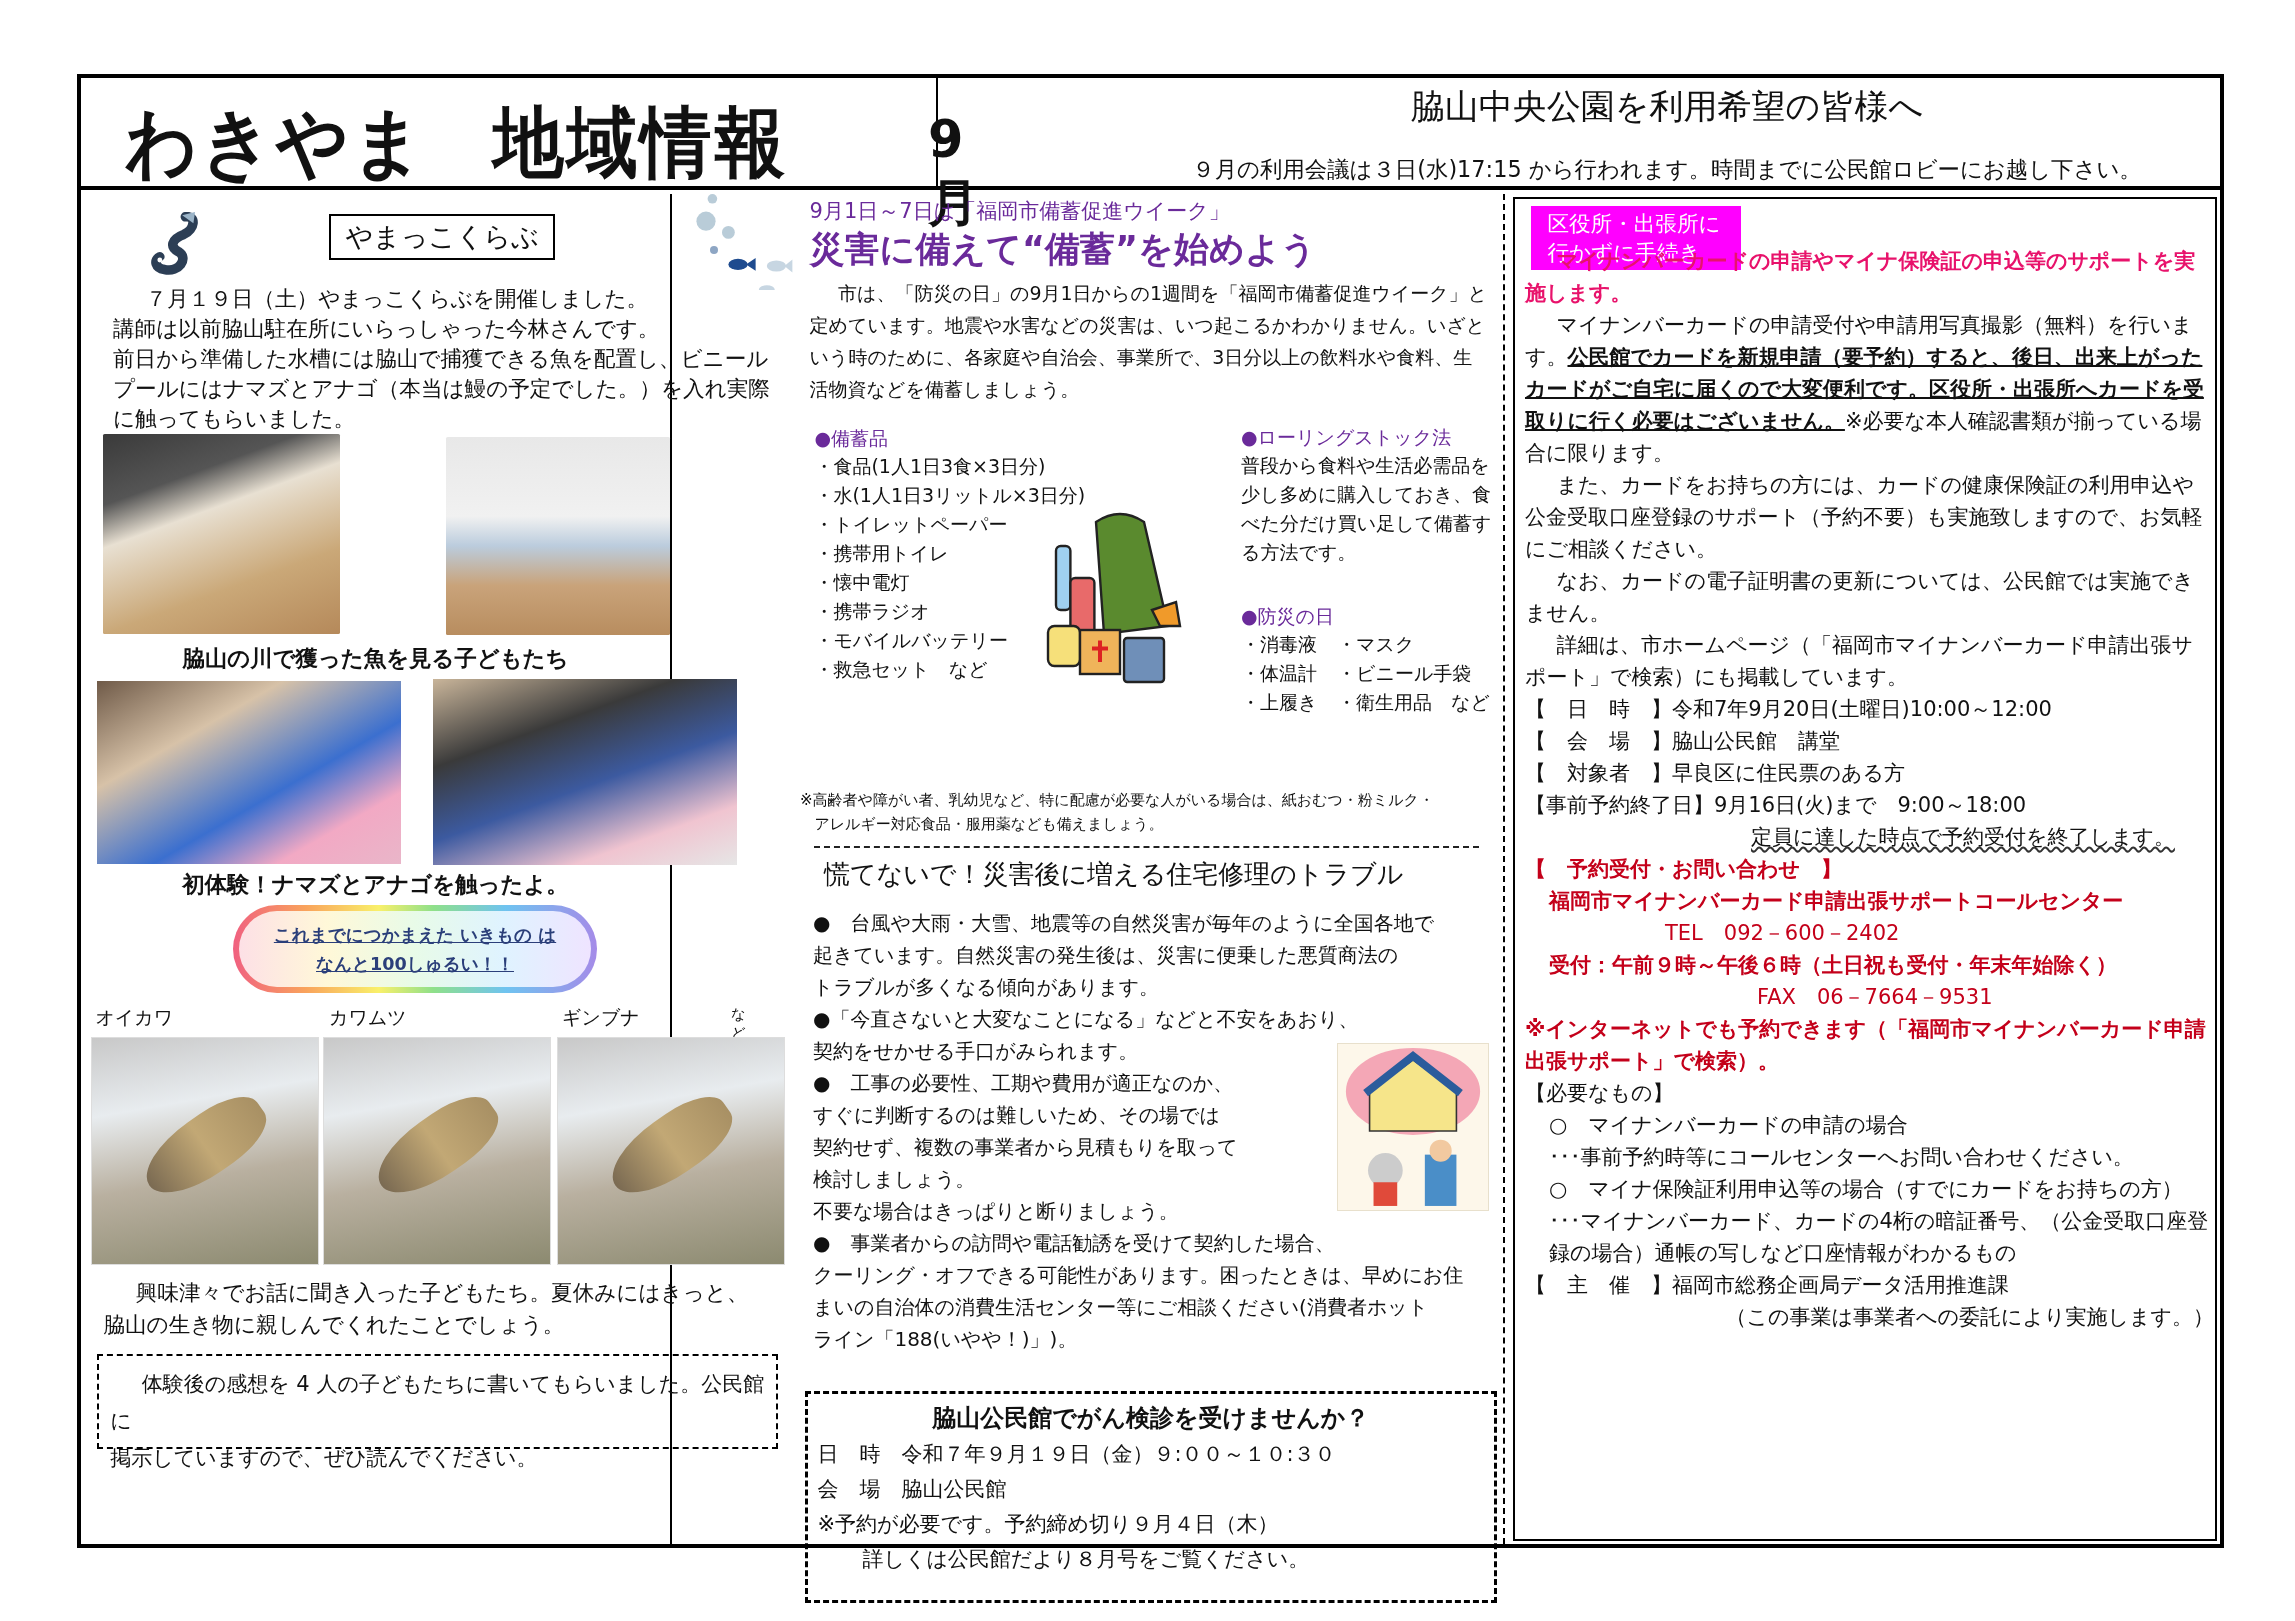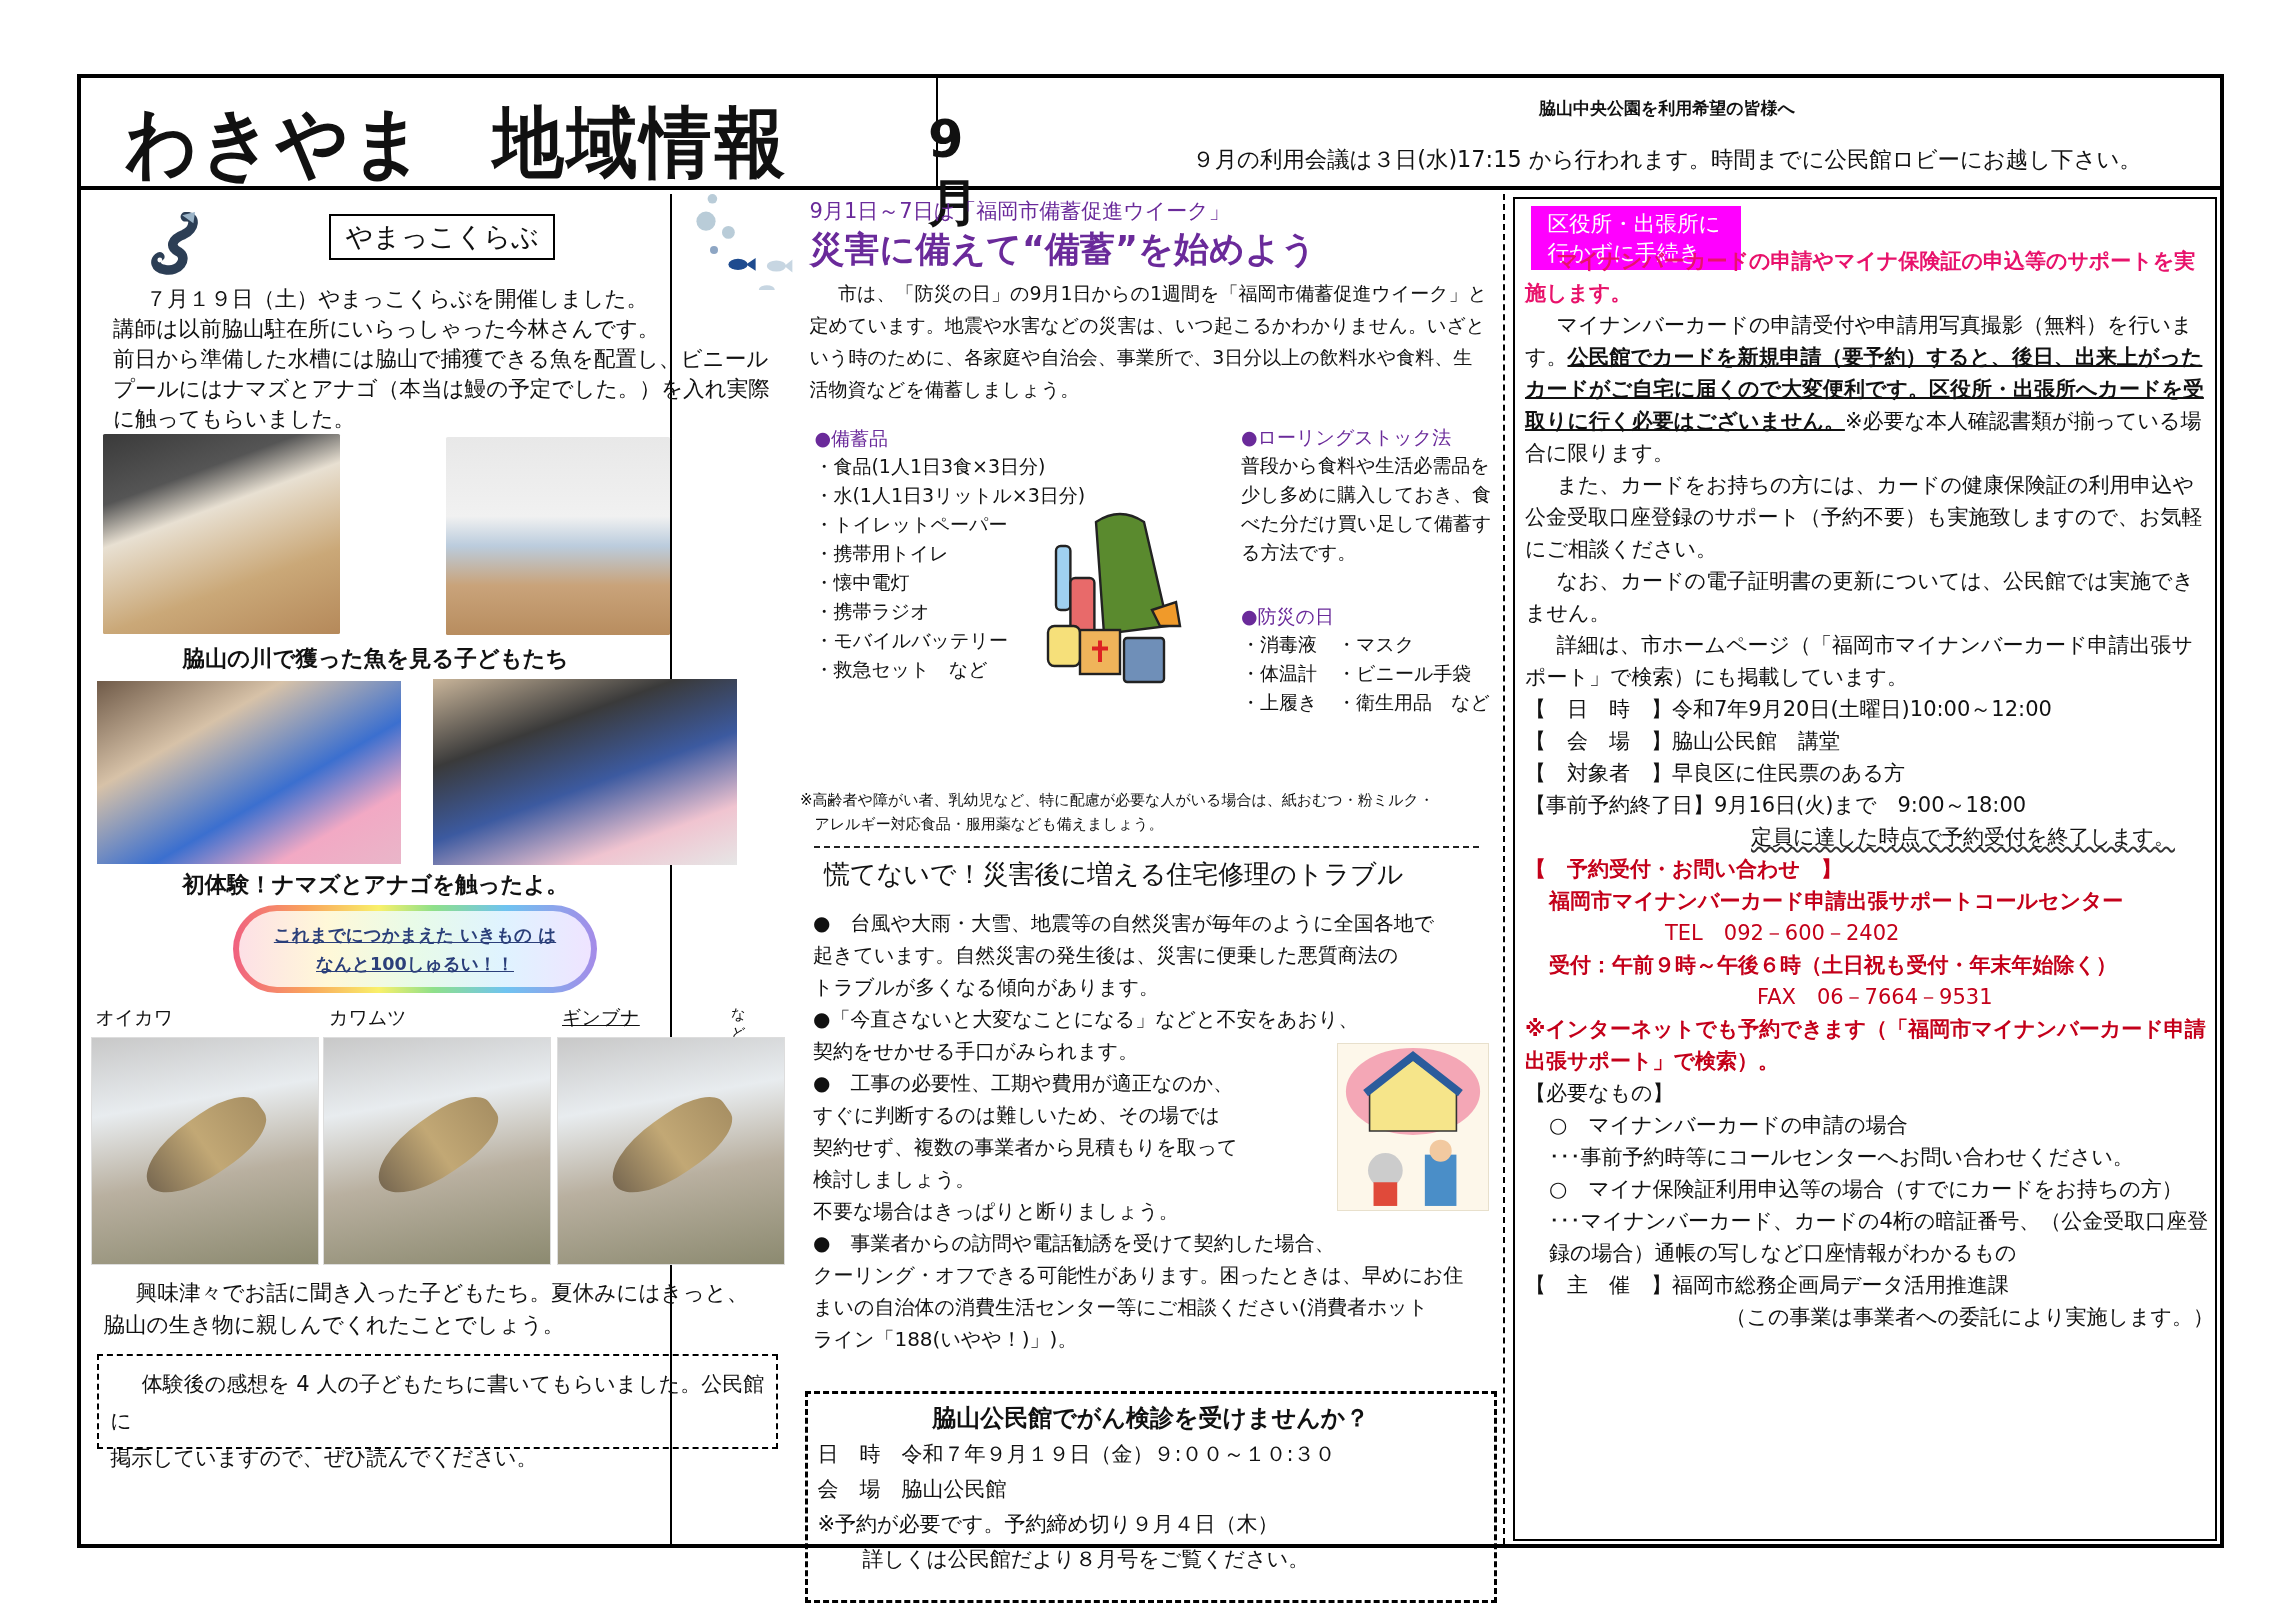--- a/index.html
+++ b/index.html
@@ -8,21 +8,21 @@
 
   .page { position: absolute; left: 77px; top: 74px; width: 2147px; height: 1474px; border: 4px solid #000; }
 
   
   .header { position: absolute; left: 0; top: 0; width: 100%; height: 112px; border-bottom: 4px solid #000; }
   .title-area { position: absolute; left: 0; top: 0; width: 857px; height: 100%; border-right: 2.4px solid #000; }
   .title-main { position: absolute; left: 44px; top: 14.4px; font-size: 77px; font-weight: bold; letter-spacing: 3.2px; font-family: "DejaVu Sans", sans-serif; transform: scaleX(0.92); transform-origin: left center; }
   .title-main .sp { display: inline-block; width: 72px; }
   .title-month { position: absolute; left: 847px; top: 32px; font-size: 51px; font-weight: bold; }
   .notice-area { position: absolute; left: 1033px; top: 0; right: 0; height: 100%; text-align: center; }
-  .notice-title { margin-top: 19px; font-size: 17px; font-weight: bold; }
+  .notice-title { margin-top: 6px; font-size: 34px; font-weight: normal; }
   .notice-text { margin-top: 24px; font-size: 22.4px; }
 
   
   .col { position: absolute; top: 116px; bottom: 0; }
   .col-left { left: 0; width: 591px; border-right: 2.4px solid #000; }
   .col-mid { left: 719px; width: 705px; border-right: 2.4px dashed #000; }
   .col-right { left: 1426px; right: 0; padding: 0; }
   .col-right-inner { position: absolute; left: 6.4px; top: 3.2px; right: 3.2px; bottom: 3.2px; border: 2.4px solid #000; }
 
   p, .line { font-size: 21px; line-height: 35px; }
@@ -148,21 +148,21 @@
     <div class="rainbow-box" style="top:711px;">
       <div class="rainbow-inner">
         <div>これまでにつかまえた いきもの は</div>
         <div>なんと100しゅるい！！</div>
       </div>
     </div>
 
     <div class="fish-labels" style="top:811px;">
       <span style="left:14.4px;">オイカワ</span>
       <span style="left:248px;">カワムツ</span>
-      <span style="left:481px;text-decoration:underline;">ギンブナ</span>
+      <span style="left:481px;">ギンブナ</span>
       <span style="left:650px; font-size:14.4px;">などなど</span>
     </div>
     <div class="fish-photo fp-1" style="top:843px;">
         <div class="fish"></div>
       </div>
     <div class="fish-photo fp-2" style="top:843px;">
         <div class="fish"></div>
       </div>
     <div class="fish-photo fp-3" style="top:843px;">
         <div class="fish"></div>

